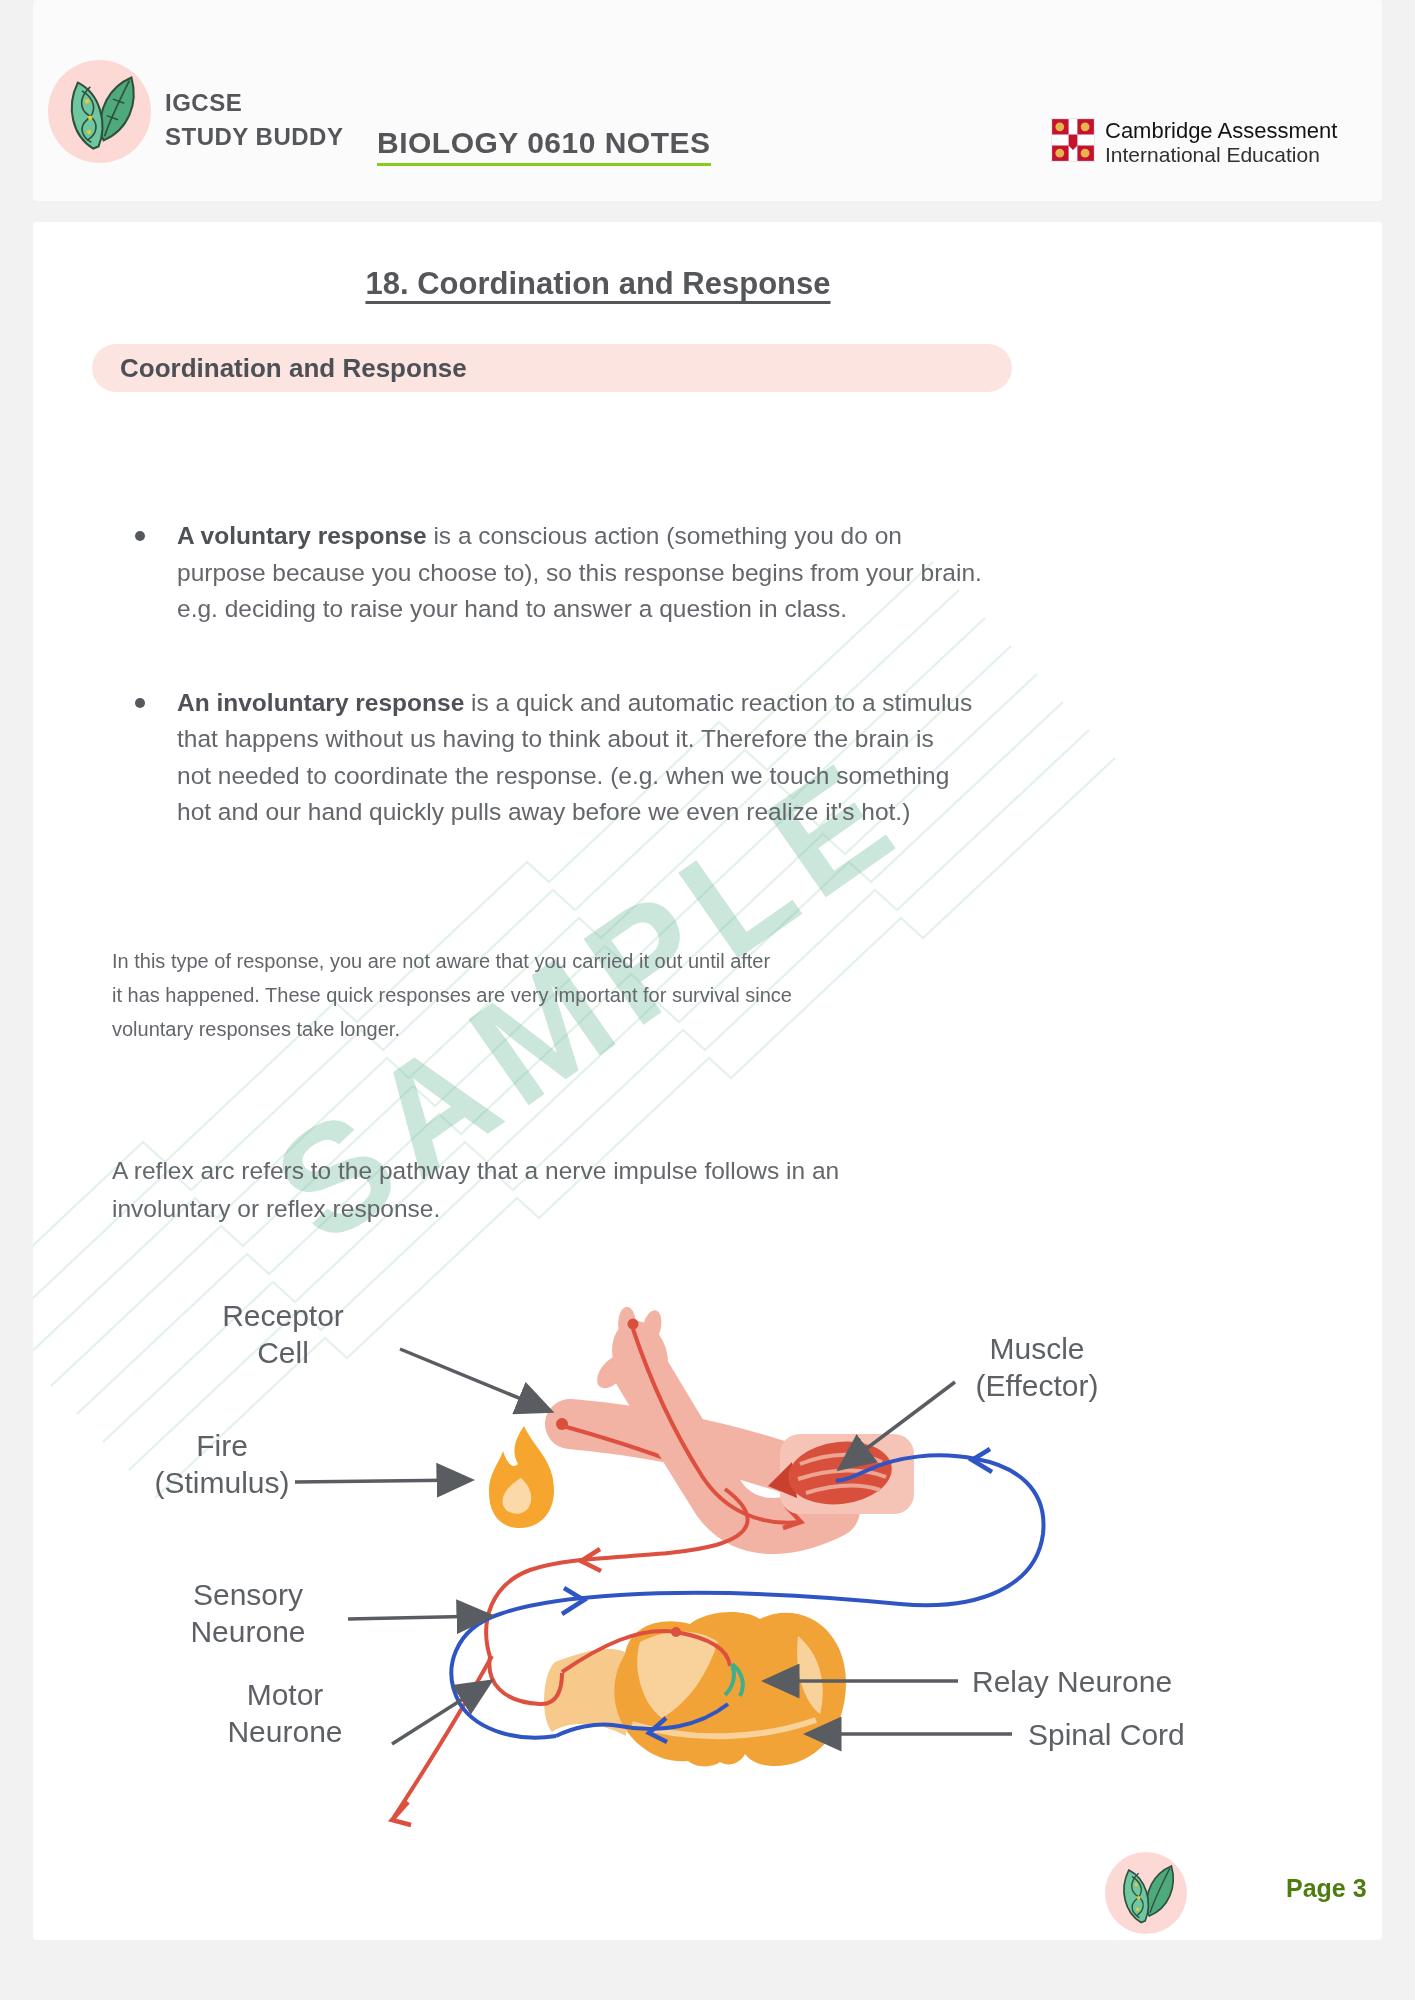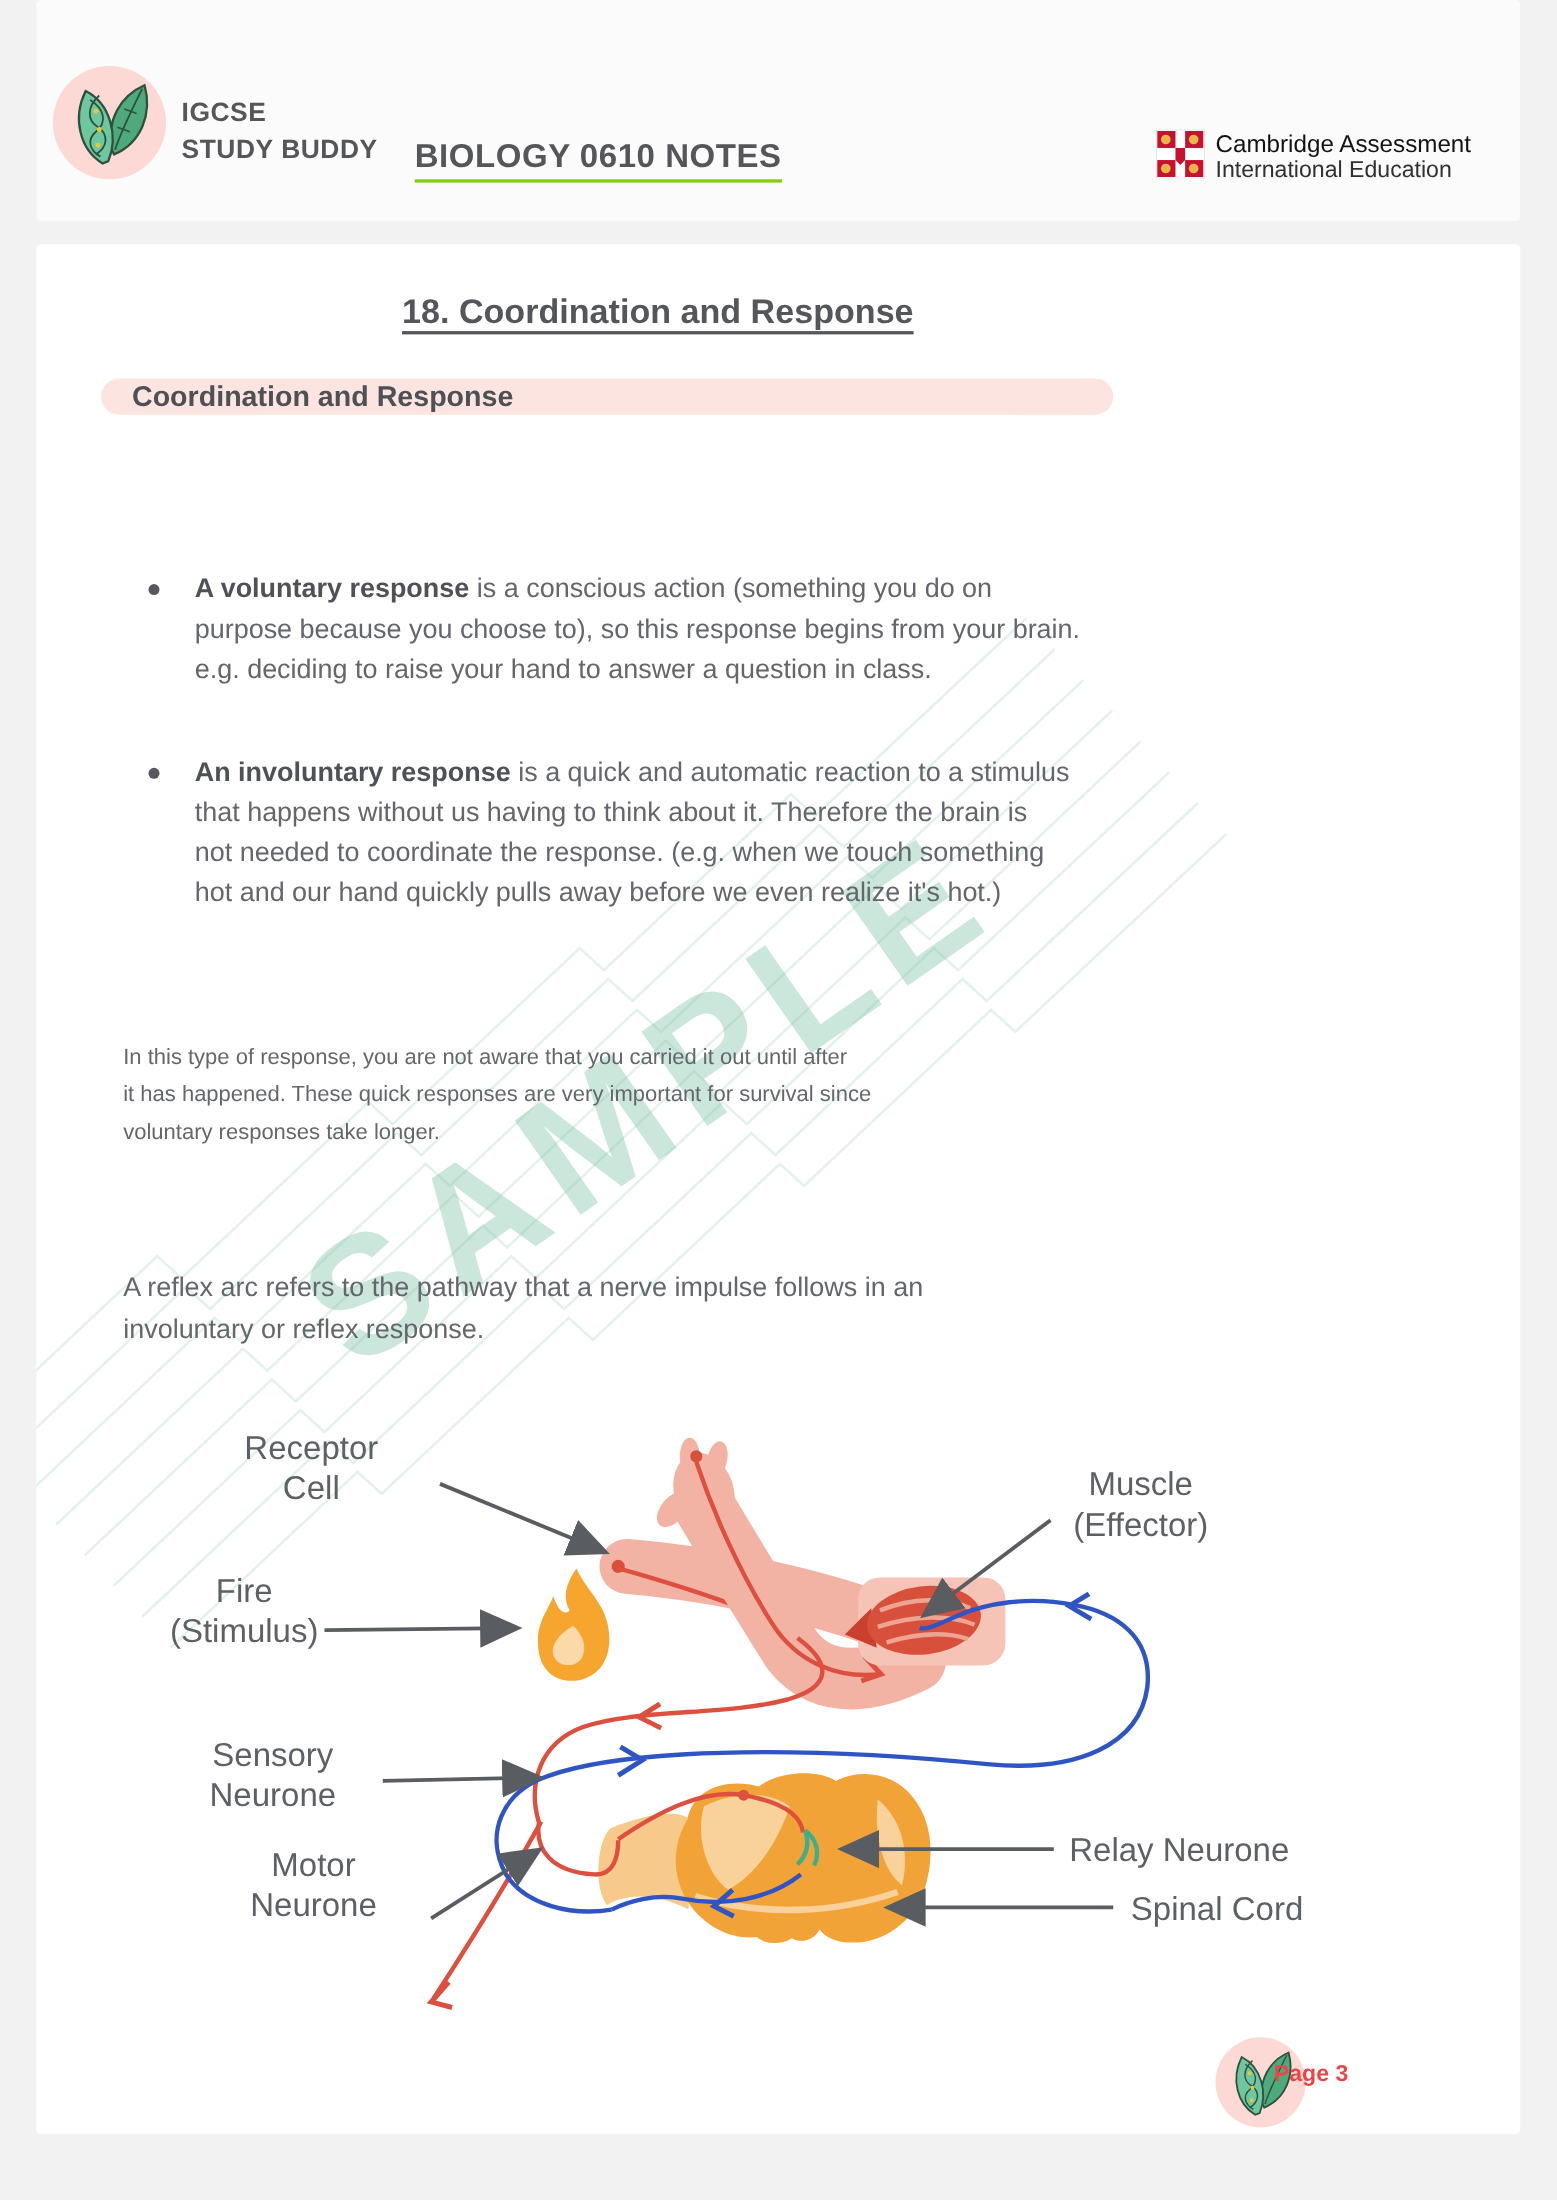--- a/index.html
+++ b/index.html
@@ -46,21 +46,21 @@
     transform:rotate(-35deg);transform-origin:center;
     pointer-events:none;text-align:center;
   }
   .content{position:absolute;left:0;top:0;width:100%;height:100%;z-index:2;}
   .section-title{
     position:absolute;left:0;top:44px;width:1130px;text-align:center;
     font-weight:bold;font-size:31px;color:#54565a;
     text-decoration:underline;text-decoration-thickness:3px;text-underline-offset:7px;
   }
   .topic-bar{
-    position:absolute;left:59px;top:122px;width:920px;height:33px;
+    position:absolute;left:59px;top:122px;width:920px;height:48px;
     background:#fce4e1;border-radius:25px;
     display:flex;align-items:center;
   }
   .topic-bar span{font-weight:bold;font-size:26px;color:#4d5054;margin-left:28px;}
   .bullets{position:absolute;left:88px;top:296px;width:880px;}
   .bullet-item{position:relative;padding-left:56px;margin-bottom:57px;
     font-size:24.5px;line-height:36.5px;color:#63666b;}
   .bullet-item .dot{
     position:absolute;left:14px;top:13px;width:10px;height:10px;border-radius:50%;
     background:#55585c;
@@ -69,22 +69,22 @@
   .pre{white-space:pre-line;}
   .para1{position:absolute;left:79px;top:722px;width:920px;
     font-size:20px;line-height:34px;color:#63666b;}
   .para2{position:absolute;left:79px;top:930px;width:920px;
     font-size:24.5px;line-height:37.5px;color:#63666b;}
   .diagram{position:absolute;left:67px;top:1052px;width:1200px;height:630px;}
   .dia-label{font-size:30px;fill:#5d6165;}
   
   .footer-logo{left:1072px;top:1630px;width:82px;height:82px;position:absolute;}
   .page-label{
-    position:absolute;left:1125px;top:1652px;
-    font-weight:bold;font-size:21px;color:#ef4444;
+    position:absolute;left:1253px;top:1652px;
+    font-weight:bold;font-size:25px;color:#4d7c0f;
   }
 </style>
 </head>
 <body>
 
 <div class="header">
   <div class="logo-circle">
     <svg width="103" height="103" viewBox="0 0 100 100">
       <path d="M54,78 C78,68 88,42 81,17 C60,26 47,48 52,74 Z" fill="#4ea97c" stroke="#2f4f3f" stroke-width="2"></path>
       <path d="M79,20 C70,38 60,58 55,74" fill="none" stroke="#2f4f3f" stroke-width="1.6"></path>

